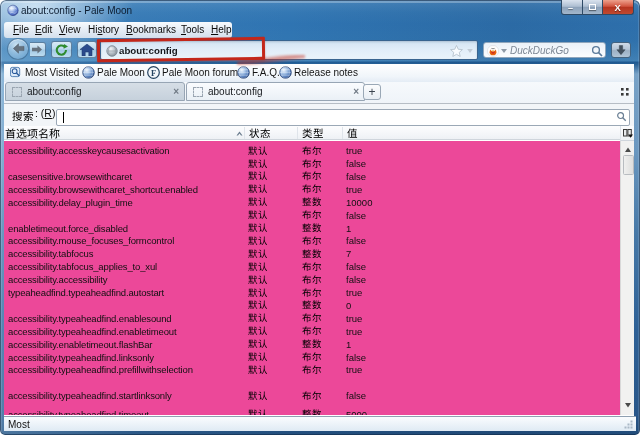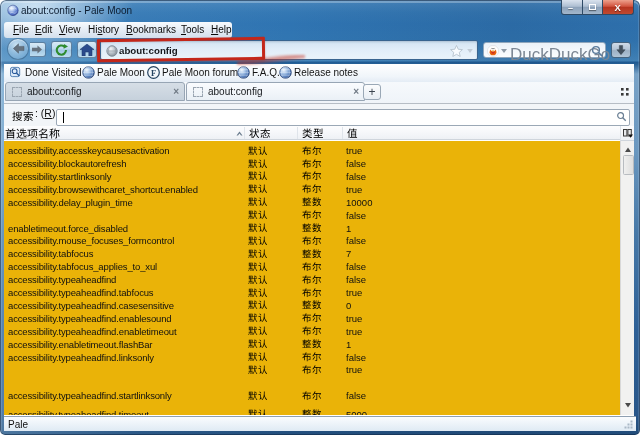--- a/index.html
+++ b/index.html
@@ -26,21 +26,21 @@
 .navbtn{position:absolute;border:1px solid rgba(30,70,110,.62);border-radius:3px;
  background:linear-gradient(#d9eaf6,#bedaee 45%,#a3c9e4 55%,#bcdcf0)}
 #backb{position:absolute;left:7px;top:38px;width:22px;height:22px;border-radius:50%;
  background:radial-gradient(circle at 40% 30%,rgba(235,248,255,.75),rgba(190,220,242,.5) 48%,rgba(150,195,228,.45) 75%,rgba(140,185,220,.4));
  border:1px solid rgba(40,85,125,.6);box-shadow:inset 0 1px 1px rgba(255,255,255,.55)}
 #urlbar{position:absolute;left:100px;top:40px;width:378px;height:20px;border:1px solid #39648f;border-radius:2px;
  background:linear-gradient(#d3e3f2,#e1edf8 45%,#eaf3fa);box-shadow:inset 0 1px 2px rgba(60,90,120,.25)}
 #urltext{position:absolute;left:18px;top:4px;font-size:9.7px;font-weight:bold;color:#15181c}
 #searchbox{position:absolute;left:483px;top:42px;width:123px;height:16px;border:1px solid #8fa6bc;border-radius:3px;
  background:linear-gradient(#eaf1f8,#fbfdfe)}
-#sphold{position:absolute;left:26px;top:2px;font-size:17px;color:#7c8794}
+#sphold{position:absolute;left:26px;top:2px;font-size:10px;font-style:italic;color:#7c8794}
 #dlbtn{left:611px;top:42px;width:20px;height:16px;background:linear-gradient(#cfdbe8,#b4c5d6 45%,#9db1c5 55%,#b0c4d6);border-color:#44637f}
 #redbox{position:absolute;left:97px;top:38px;width:168px;height:23px;border:3px solid #c3271a;border-radius:1px;
  box-shadow:0 1px 2px rgba(160,30,20,.3);transform:rotate(-0.8deg);z-index:50}
 #redswoosh{position:absolute;left:237px;top:55px;width:68px;height:10px;z-index:49;
  background:linear-gradient(-7deg,transparent 30%,rgba(195,50,35,.5) 47%,rgba(195,50,35,.5) 58%,transparent 73%);filter:blur(1.2px)}
 #panel{position:absolute;left:4px;top:63.5px;width:630px;height:352px;background:#fff}
 #bookbar{position:absolute;left:0;top:0;width:630px;height:18px;
  background:linear-gradient(#ffffff,#f0f5fa 70%,#e4ecf5);font-size:10px;color:#141414;white-space:nowrap}
 .bico{position:absolute;top:2px}
 .btxt{position:absolute;top:3px}
@@ -54,21 +54,21 @@
 .tabx{position:absolute;right:5px;top:2.5px;color:#707a85;font-size:10px;font-weight:bold}
 #plusbtn{position:absolute;left:359px;top:2.5px;width:18px;height:16px;border:1px solid #9aa8b6;border-radius:3px;
  background:linear-gradient(#fbfcfd,#e8eef4);color:#3a444e;font-size:12px;text-align:center;line-height:14px}
 #tabdots{position:absolute;left:617px;top:6px;width:8px;height:8px;color:#333}
 #searchrow{position:absolute;left:0;top:39.5px;width:630px;height:22.5px;background:#f2f5f8;border-top:1px solid #b6bdc5}
 #sinput{position:absolute;left:52px;top:4.5px;width:574px;height:17px;border:1px solid #9ba8b6;border-radius:2px;background:#fff}
 #caret{position:absolute;left:6px;top:2px;width:1px;height:11px;background:#000}
 #header{position:absolute;left:0;top:62.5px;width:630px;height:14px;
  background:linear-gradient(#fdfdfe,#f4f6f9 60%,#eef1f5);border-bottom:1px solid #cfd5dc;font-size:11px;color:#1a1a1a}
 .hsep{position:absolute;top:1px;height:12px;width:1px;background:#dfe4ea}
-#tbody{position:absolute;left:0;top:77px;width:616px;height:274px;background:#eab308;overflow:hidden}
+#tbody{position:absolute;left:0;top:77px;width:616px;height:274px;background:#ec4899;overflow:hidden}
 .row{position:absolute;left:0;width:616px;height:12.9px;font-size:9.5px;color:#101010}
 .row .c1{position:absolute;left:4px;top:0;letter-spacing:-0.15px}
 .row .c2{position:absolute;left:244px;top:0.5px}
 .row .c3{position:absolute;left:298px;top:0.5px}
 .row .c4{position:absolute;left:342px;top:0}
 #colpick{position:absolute;left:616px;top:62.5px;width:14px;height:14.5px;border-bottom:1px solid #cfd5dc;border-left:1px solid #dfe4ea;
  background:linear-gradient(#fdfdfe,#eef1f5)}
 #vscroll{position:absolute;left:616px;top:77px;width:14px;height:274px;background:#f1f1f0;border-left:1px solid #d8d8d8}
 #vthumb{position:absolute;left:1.5px;top:14px;width:11px;height:20px;background:linear-gradient(90deg,#efefee,#dededd);border:1px solid #b8bcc0;border-radius:1.5px}
 .sarr{position:absolute;left:3px;width:8px;height:8px}
@@ -194,21 +194,21 @@
     </svg>
     <div id="redbox"></div>
     <div id="redswoosh"></div>
     <div id="panel">
       <div id="bookbar">
         <span class="bico" style="left:6px"><svg width="12" height="12" viewBox="0 0 13 13" style="vertical-align:-1px">
             <rect x="0.5" y="1.5" width="10" height="10" rx="2" fill="#ddeaf8" stroke="#4a7ab0" stroke-width="1"></rect>
             <circle cx="5" cy="5.6" r="2.6" fill="none" stroke="#2a5a9a" stroke-width="1.2"></circle>
             <path d="M7 7.6 L10 10.6" stroke="#2a5a9a" stroke-width="1.4"></path>
           </svg></span>
-        <span class="btxt" style="left:21px">Done Visited</span>
+        <span class="btxt" style="left:21px">Most Visited</span>
         <span class="bico" style="left:78px"><svg width="13" height="13" viewBox="0 0 16 16" style="vertical-align:-1px">
             <defs>
               <radialGradient id="gl1" cx="0.35" cy="0.3" r="0.8">
                 <stop offset="0" stop-color="#f0f6fd"></stop>
                 <stop offset="0.35" stop-color="#aac6e8"></stop>
                 <stop offset="0.7" stop-color="#5d86c2"></stop>
                 <stop offset="1" stop-color="#2c4c88"></stop>
               </radialGradient>
             </defs>
             <circle cx="8" cy="8" r="7.2" fill="url(#gl1)" stroke="#1d3666" stroke-width="0.8"></circle>
@@ -331,35 +331,34 @@
               <use href="#g1"></use>
             </svg></span>
           <span class="c3"><svg class="k" style="width:9.5px;height:9.5px" viewBox="0 0 1000 1000">
               <use href="#g2"></use>
             </svg><svg class="k" style="width:9.5px;height:9.5px" viewBox="0 0 1000 1000">
               <use href="#g3"></use>
             </svg></span>
           <span class="c4">true</span>
         </div>
         <div class="row" style="top:17.5px">
-          <span class="c1">accessibility.blockautorefresh</span>
           <span class="c2"><svg class="k" style="width:9.5px;height:9.5px" viewBox="0 0 1000 1000">
               <use href="#g0"></use>
             </svg><svg class="k" style="width:9.5px;height:9.5px" viewBox="0 0 1000 1000">
               <use href="#g1"></use>
             </svg></span>
           <span class="c3"><svg class="k" style="width:9.5px;height:9.5px" viewBox="0 0 1000 1000">
               <use href="#g2"></use>
             </svg><svg class="k" style="width:9.5px;height:9.5px" viewBox="0 0 1000 1000">
               <use href="#g3"></use>
             </svg></span>
           <span class="c4">false</span>
         </div>
         <div class="row" style="top:30.4px">
-          <span class="c1">accessibility.startlinksonly</span>
+          <span class="c1">casesensitive.browsewithcaret</span>
           <span class="c2"><svg class="k" style="width:9.5px;height:9.5px" viewBox="0 0 1000 1000">
               <use href="#g0"></use>
             </svg><svg class="k" style="width:9.5px;height:9.5px" viewBox="0 0 1000 1000">
               <use href="#g1"></use>
             </svg></span>
           <span class="c3"><svg class="k" style="width:9.5px;height:9.5px" viewBox="0 0 1000 1000">
               <use href="#g2"></use>
             </svg><svg class="k" style="width:9.5px;height:9.5px" viewBox="0 0 1000 1000">
               <use href="#g3"></use>
             </svg></span>
@@ -456,49 +455,48 @@
               <use href="#g1"></use>
             </svg></span>
           <span class="c3"><svg class="k" style="width:9.5px;height:9.5px" viewBox="0 0 1000 1000">
               <use href="#g2"></use>
             </svg><svg class="k" style="width:9.5px;height:9.5px" viewBox="0 0 1000 1000">
               <use href="#g3"></use>
             </svg></span>
           <span class="c4">false</span>
         </div>
         <div class="row" style="top:133.6px">
-          <span class="c1">accessibility.typeaheadfind</span>
+          <span class="c1">accessibility.accessibility</span>
           <span class="c2"><svg class="k" style="width:9.5px;height:9.5px" viewBox="0 0 1000 1000">
               <use href="#g0"></use>
             </svg><svg class="k" style="width:9.5px;height:9.5px" viewBox="0 0 1000 1000">
               <use href="#g1"></use>
             </svg></span>
           <span class="c3"><svg class="k" style="width:9.5px;height:9.5px" viewBox="0 0 1000 1000">
               <use href="#g2"></use>
             </svg><svg class="k" style="width:9.5px;height:9.5px" viewBox="0 0 1000 1000">
               <use href="#g3"></use>
             </svg></span>
           <span class="c4">false</span>
         </div>
         <div class="row" style="top:146.5px">
-          <span class="c1">accessibility.typeaheadfind.tabfocus</span>
+          <span class="c1">typeaheadfind.typeaheadfind.autostart</span>
           <span class="c2"><svg class="k" style="width:9.5px;height:9.5px" viewBox="0 0 1000 1000">
               <use href="#g0"></use>
             </svg><svg class="k" style="width:9.5px;height:9.5px" viewBox="0 0 1000 1000">
               <use href="#g1"></use>
             </svg></span>
           <span class="c3"><svg class="k" style="width:9.5px;height:9.5px" viewBox="0 0 1000 1000">
               <use href="#g2"></use>
             </svg><svg class="k" style="width:9.5px;height:9.5px" viewBox="0 0 1000 1000">
               <use href="#g3"></use>
             </svg></span>
           <span class="c4">true</span>
         </div>
         <div class="row" style="top:159.4px">
-          <span class="c1">accessibility.typeaheadfind.casesensitive</span>
           <span class="c2"><svg class="k" style="width:9.5px;height:9.5px" viewBox="0 0 1000 1000">
               <use href="#g0"></use>
             </svg><svg class="k" style="width:9.5px;height:9.5px" viewBox="0 0 1000 1000">
               <use href="#g1"></use>
             </svg></span>
           <span class="c3"><svg class="k" style="width:9.5px;height:9.5px" viewBox="0 0 1000 1000">
               <use href="#g4"></use>
             </svg><svg class="k" style="width:9.5px;height:9.5px" viewBox="0 0 1000 1000">
               <use href="#g5"></use>
             </svg></span>
@@ -554,20 +552,21 @@
               <use href="#g1"></use>
             </svg></span>
           <span class="c3"><svg class="k" style="width:9.5px;height:9.5px" viewBox="0 0 1000 1000">
               <use href="#g2"></use>
             </svg><svg class="k" style="width:9.5px;height:9.5px" viewBox="0 0 1000 1000">
               <use href="#g3"></use>
             </svg></span>
           <span class="c4">false</span>
         </div>
         <div class="row" style="top:223.9px">
+          <span class="c1">accessibility.typeaheadfind.prefillwithselection</span>
           <span class="c2"><svg class="k" style="width:9.5px;height:9.5px" viewBox="0 0 1000 1000">
               <use href="#g0"></use>
             </svg><svg class="k" style="width:9.5px;height:9.5px" viewBox="0 0 1000 1000">
               <use href="#g1"></use>
             </svg></span>
           <span class="c3"><svg class="k" style="width:9.5px;height:9.5px" viewBox="0 0 1000 1000">
               <use href="#g2"></use>
             </svg><svg class="k" style="width:9.5px;height:9.5px" viewBox="0 0 1000 1000">
               <use href="#g3"></use>
             </svg></span>
@@ -606,21 +605,21 @@
         <svg class="sarr" style="top:5px" viewBox="0 0 8 8">
           <path d="M4 1.5 L7 6 L1 6 Z" fill="#4a4a4a"></path>
         </svg>
         <div id="vthumb"></div>
         <svg class="sarr" style="top:260px" viewBox="0 0 8 8">
           <path d="M4 6.5 L7 2 L1 2 Z" fill="#4a4a4a"></path>
         </svg>
       </div>
     </div>
     <div id="statusbar">
-      <span class="abs" style="left:4px;top:1.5px">Pale</span>
+      <span class="abs" style="left:4px;top:1.5px">Most</span>
       <svg class="abs" style="right:3px;bottom:2px" width="9" height="9" viewBox="0 0 9 9">
         <g fill="#a9b8c6">
           <rect x="6.5" y="0.5" width="2" height="2"></rect>
           <rect x="3.5" y="3.5" width="2" height="2"></rect>
           <rect x="6.5" y="3.5" width="2" height="2"></rect>
           <rect x="0.5" y="6.5" width="2" height="2"></rect>
           <rect x="3.5" y="6.5" width="2" height="2"></rect>
           <rect x="6.5" y="6.5" width="2" height="2"></rect>
         </g>
       </svg>

